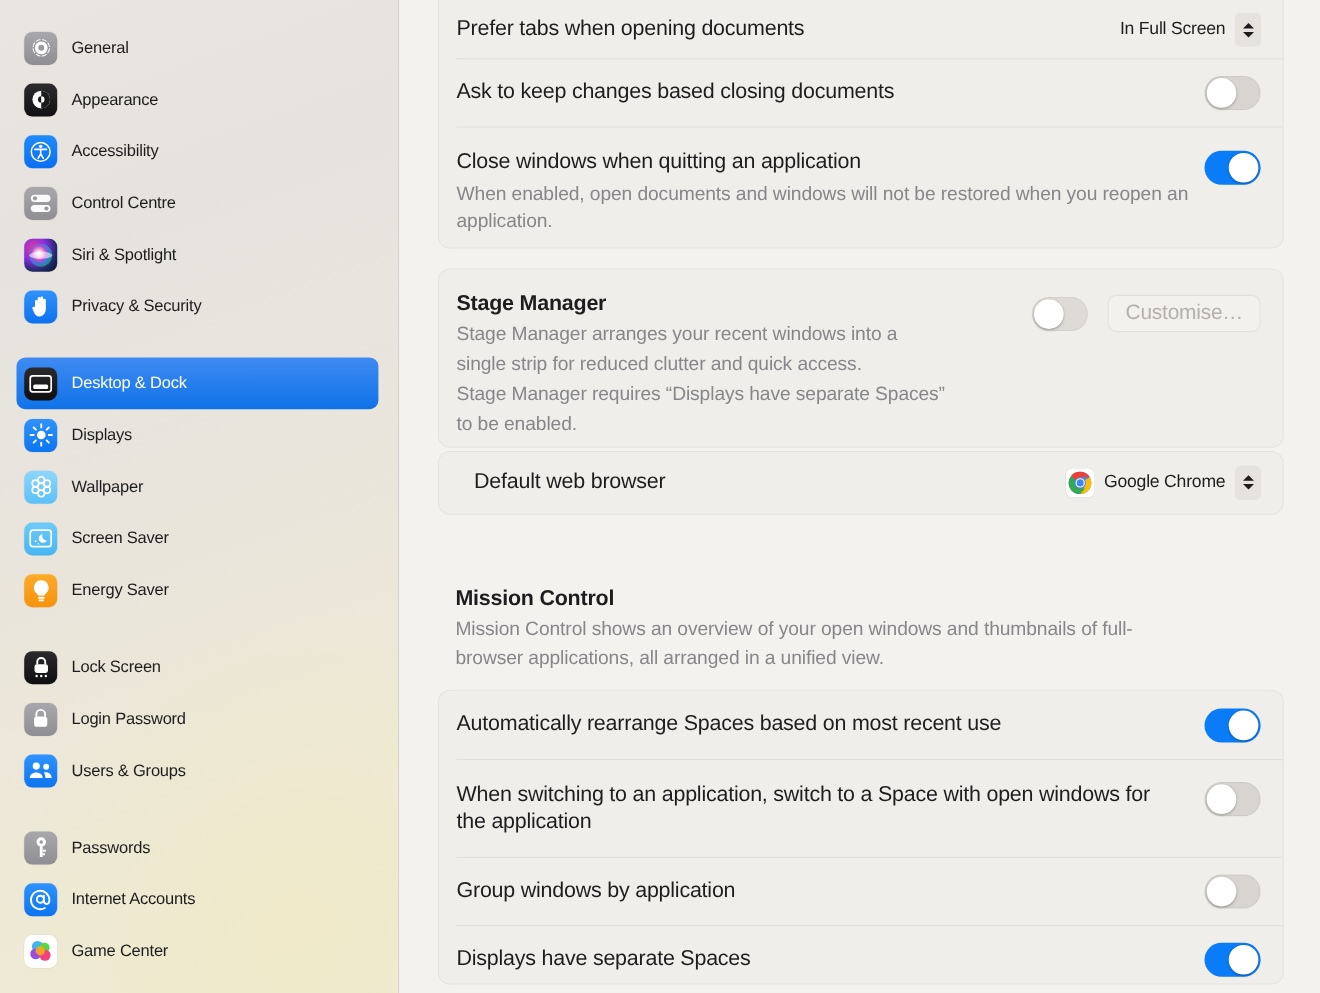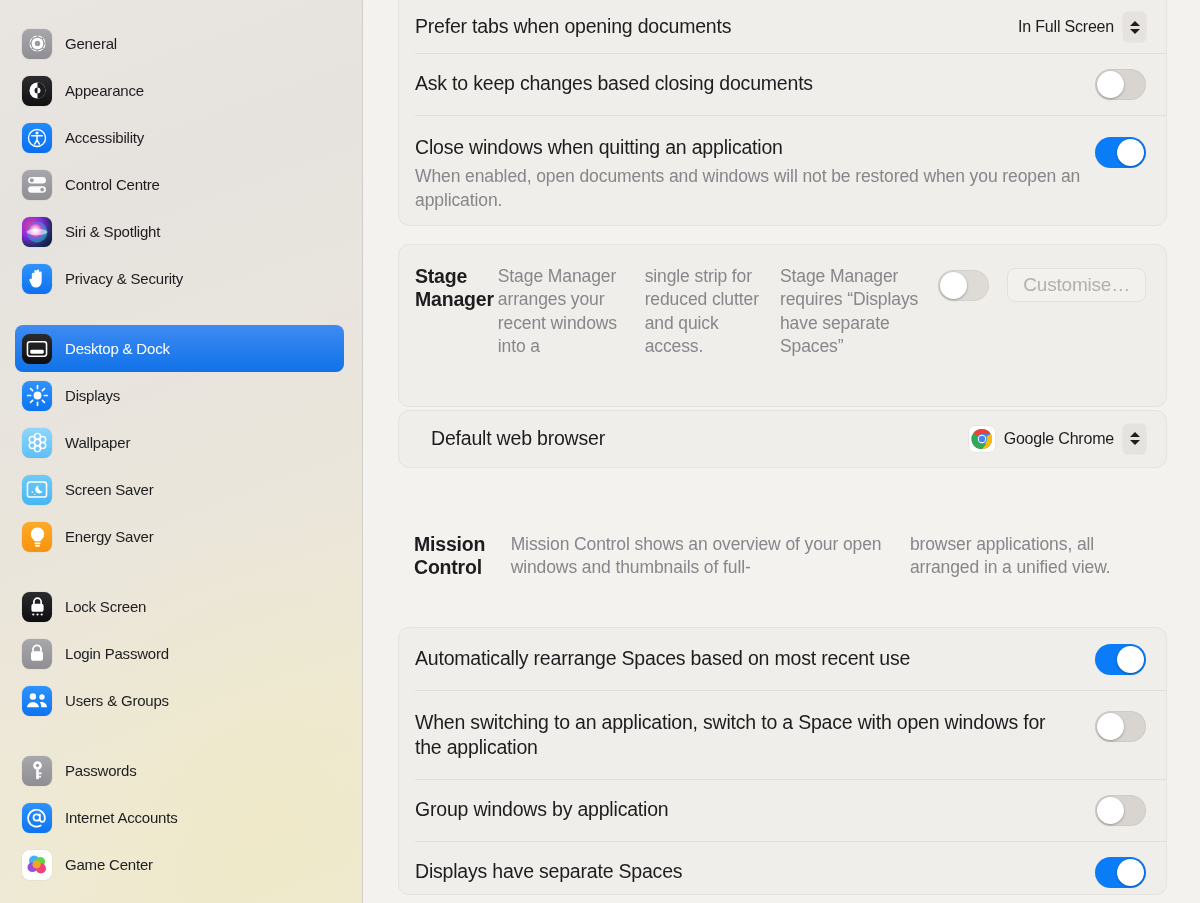--- a/index.html
+++ b/index.html
@@ -461,25 +461,26 @@
           <span class="sub">When enabled, open documents and windows will not be restored when you reopen an application.</span>
         </span>
         <span class="spacer"></span>
         <span class="toggle on" style="margin-top:2px;"></span>
       </div>
 
     </div>
 
     <div class="card" style="top:244px; height:163px;">
       <div class="row" style="height:163px; align-items:flex-start; padding-top:20px;">
-        <span style="display:flex;flex-direction:row;gap:4px;">
+        <span style="display:flex;flex-direction:column;gap:4px;">
           <span class="grouphead">Stage Manager</span>
           <span class="sub">Stage Manager arranges your recent windows into a</span>
           <span class="sub">single strip for reduced clutter and quick access.</span>
           <span class="sub">Stage Manager requires “Displays have separate Spaces”</span>
+          <span class="sub">to be enabled.</span>
         </span>
         <span class="spacer"></span>
         <span style="display:flex;align-items:center;gap:18px;margin-top:3px;">
           <span class="toggle faded"></span>
           <span class="btn">Customise…</span>
         </span>
       </div>
     </div>
 
     <div class="card" style="top:410px; height:58px;padding-left:16px;">
@@ -499,21 +500,21 @@
           </span>
           <span>Google Chrome</span>
           <span class="chev">
               <i class="up"></i>
               <i class="dn"></i>
             </span>
         </span>
       </div>
     </div>
 
-    <div style="position:absolute; top:533px; left:51px; right:40px; display:flex; flex-direction:row; gap:4px;">
+    <div style="position:absolute; top:533px; left:51px; right:40px; display:flex; flex-direction:column; gap:4px;">
       <span class="grouphead">Mission Control</span>
       <span class="sub">Mission Control shows an overview of your open windows and thumbnails of full-</span>
       <span class="sub">browser applications, all arranged in a unified view.</span>
     </div>
 
     <div class="card" style="top:627px; height:268px;">
 
       <div class="row" style="height:62px;">
         <span class="rlabel">Automatically rearrange Spaces based on most recent use</span>
         <span class="spacer"></span>

